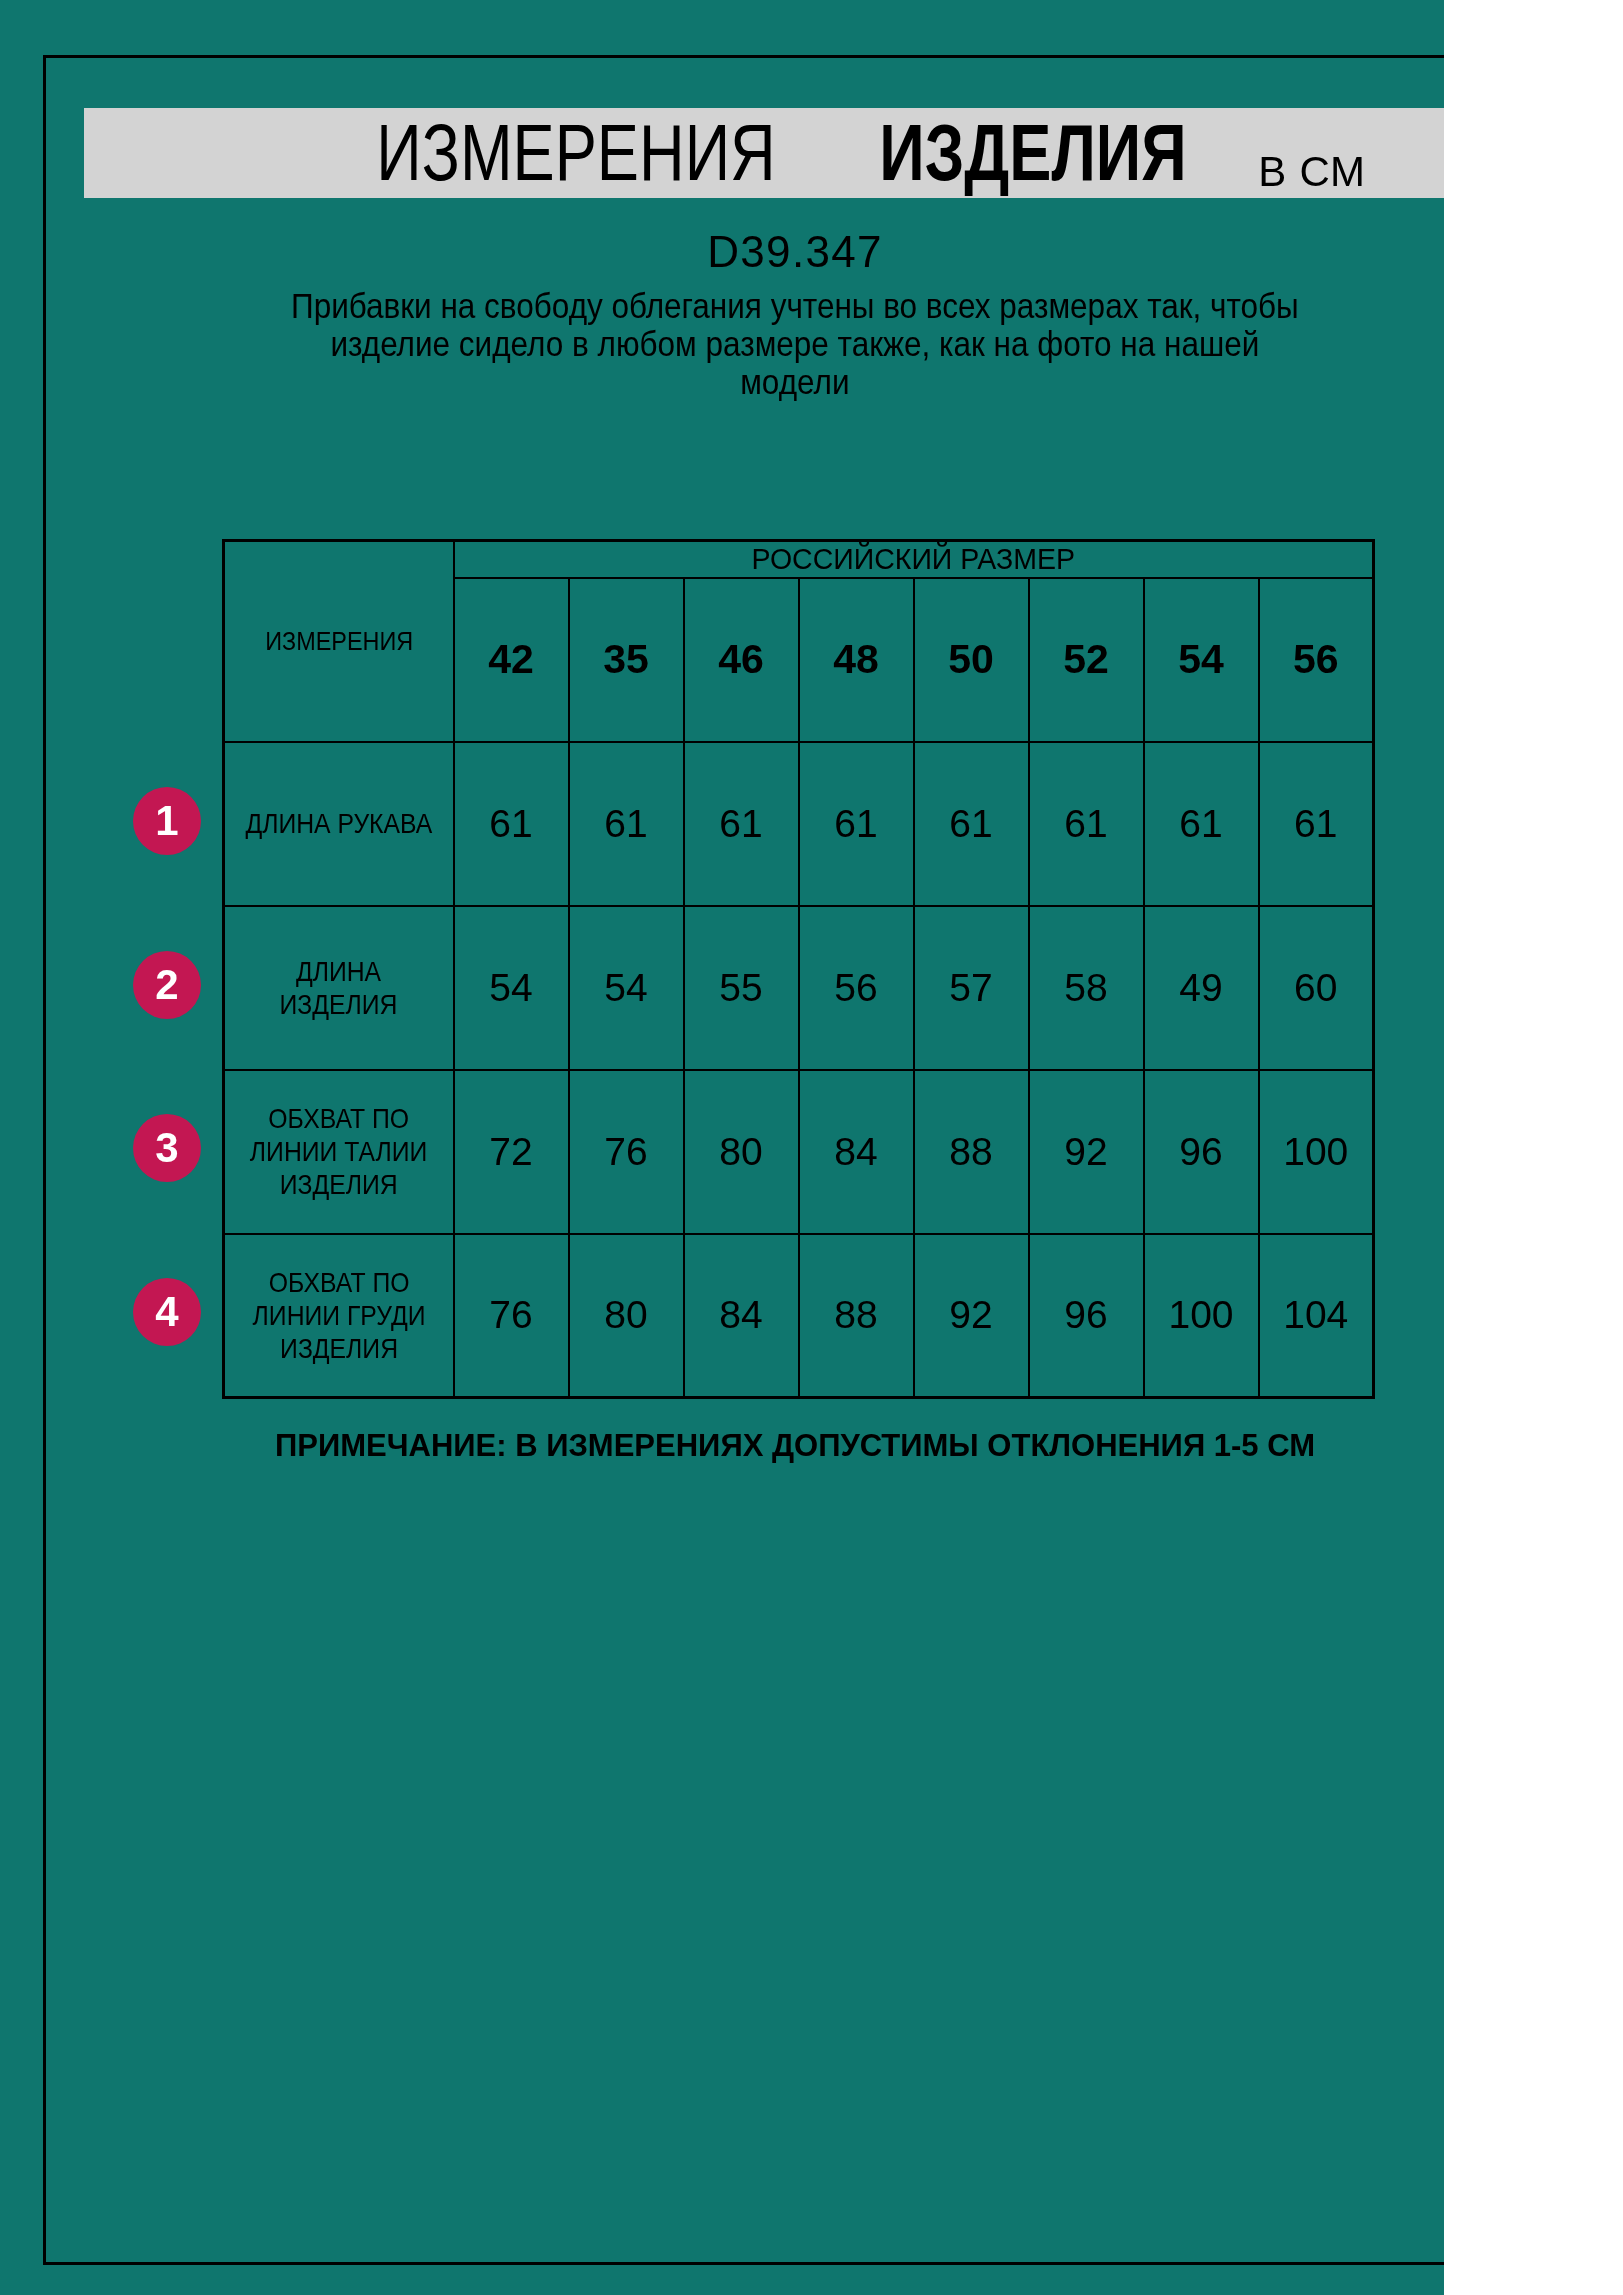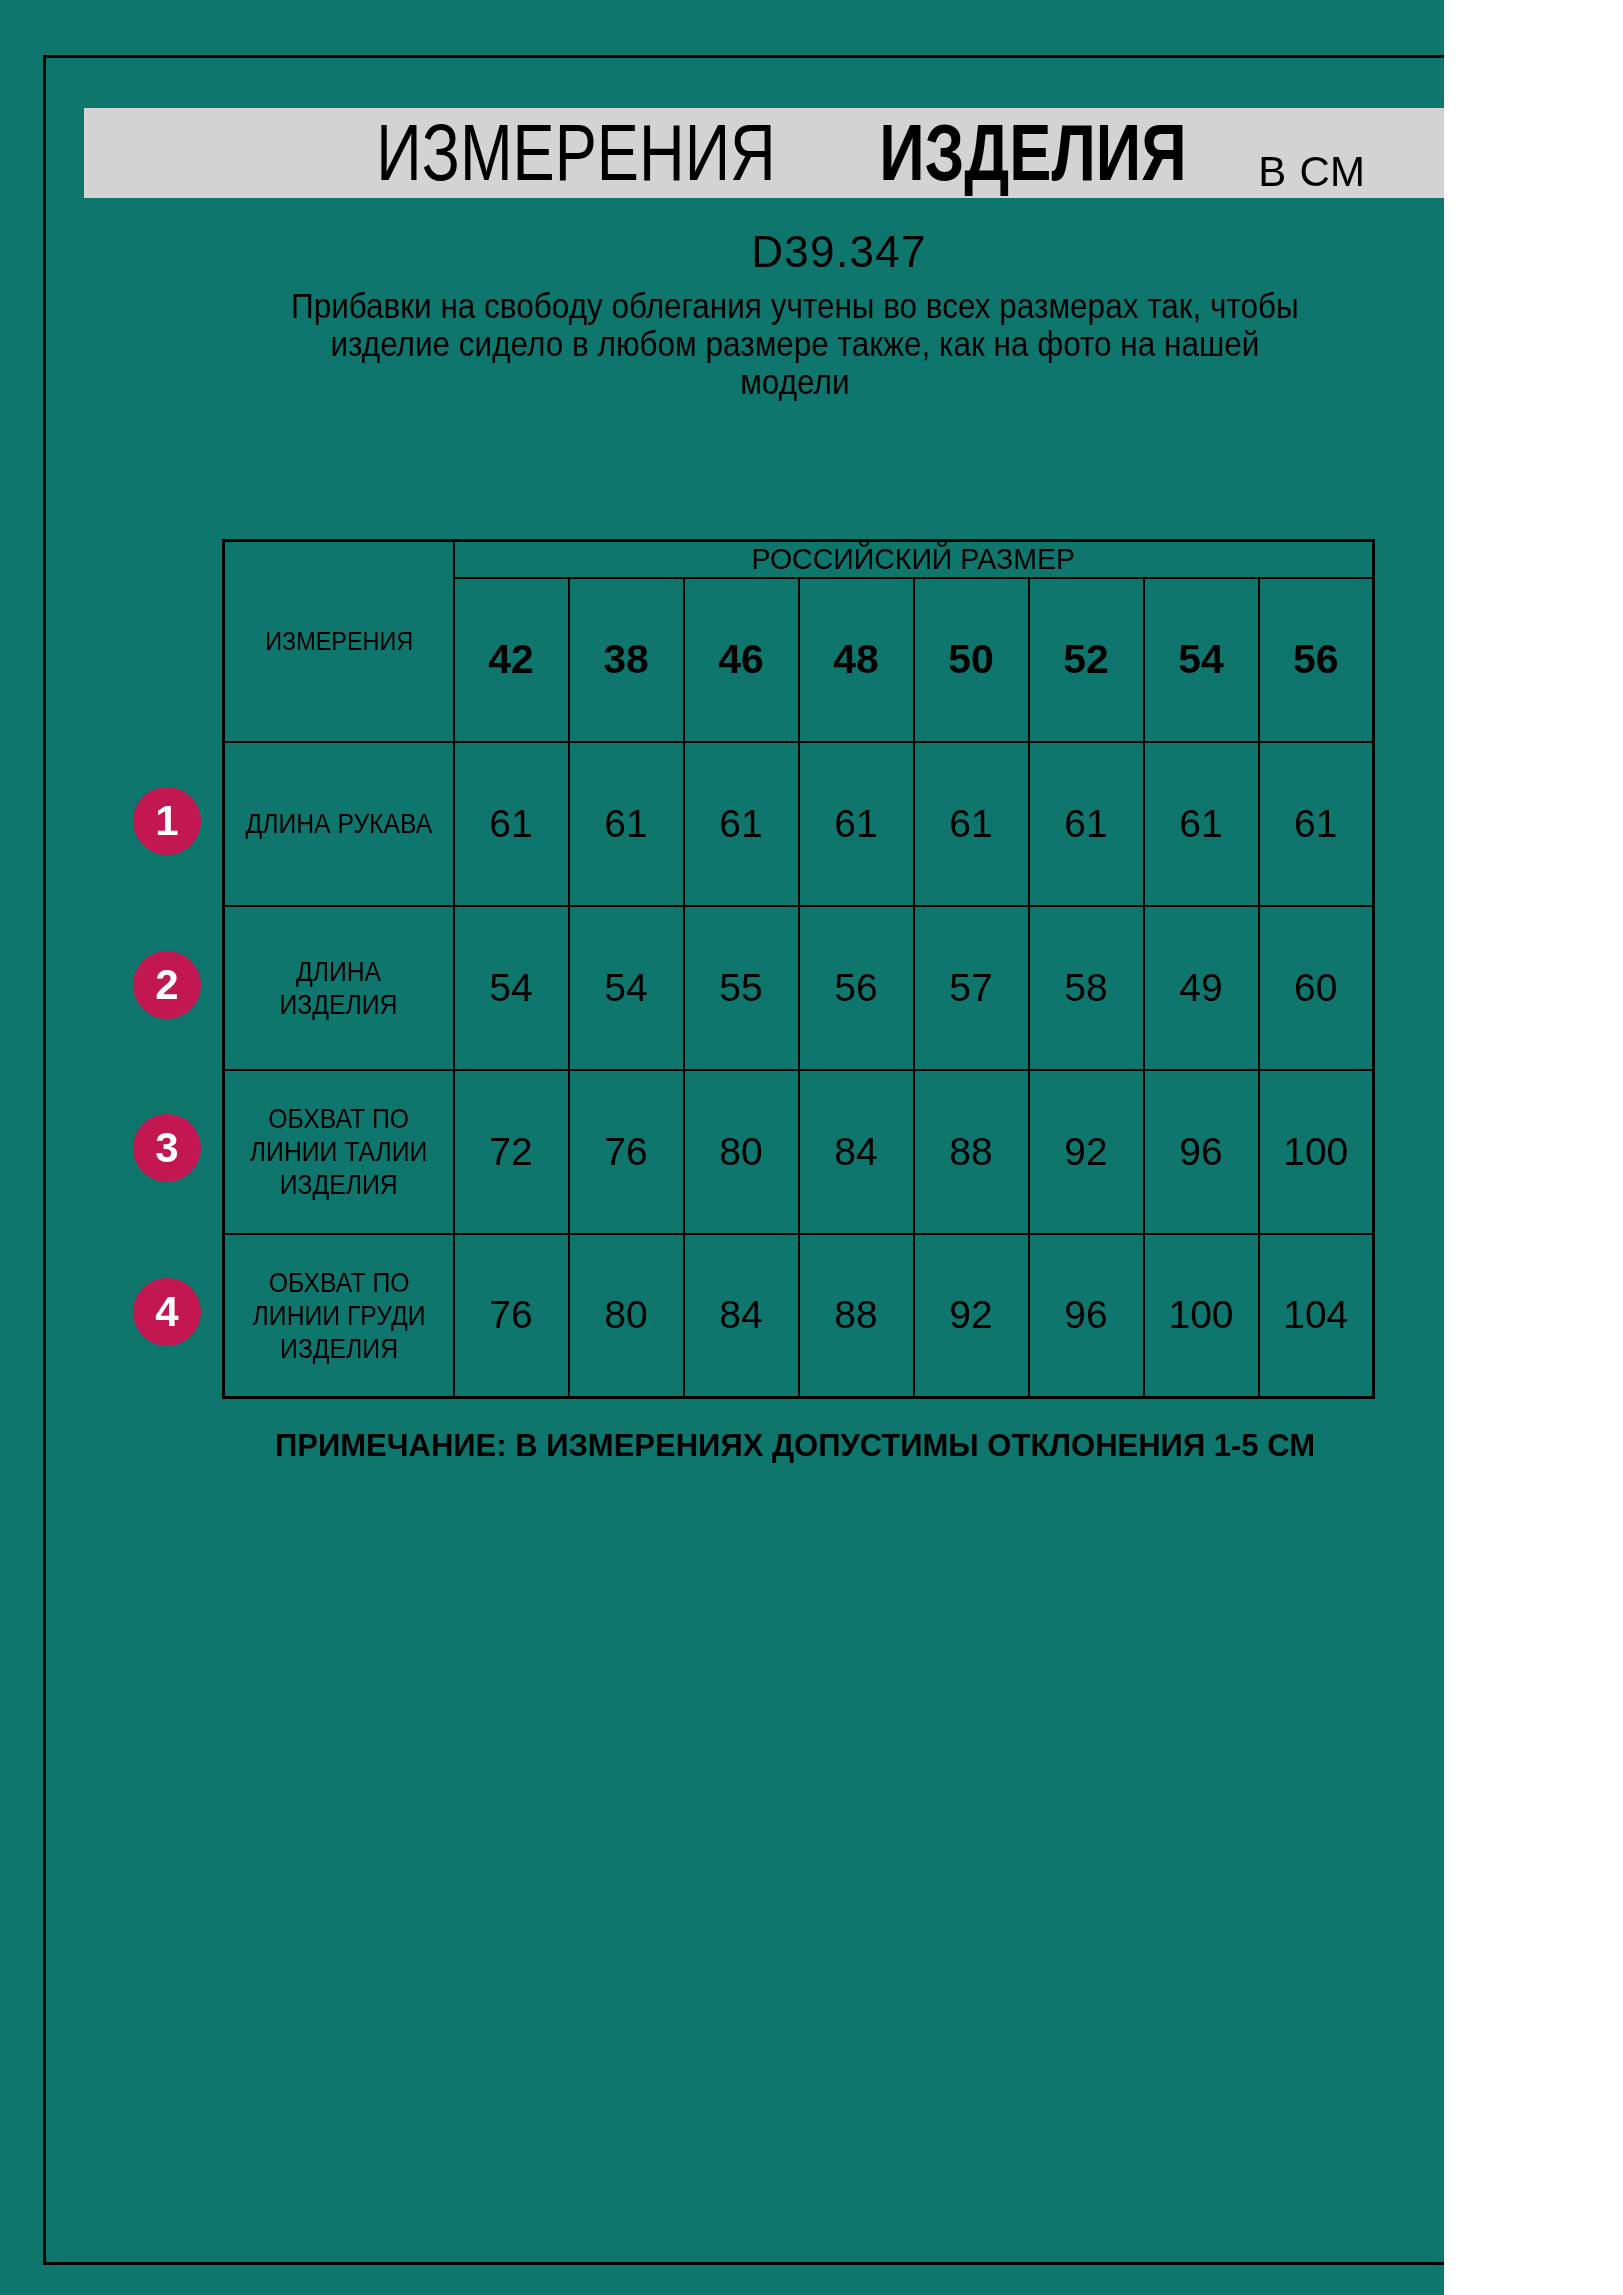--- a/index.html
+++ b/index.html
@@ -53,21 +53,20 @@
 
   .article {
     position: absolute;
     left: 43px;
     top: 230px;
     width: 1504px;
     text-align: center;
     font-size: 44px;
     letter-spacing: 1.3px;
     line-height: 44px;
-    padding-left: 44px;
   }
   .desc {
     position: absolute;
     left: 43px;
     top: 287px;
     width: 1504px;
     text-align: center;
     font-size: 35px;
     line-height: 38px;
   }
@@ -169,21 +168,21 @@
         <tr class="r-group">
       <td class="c-measure" rowspan="2">
         <span class="sx90">ИЗМЕРЕНИЯ</span>
       </td>
       <td class="c-group" colspan="8">
         <span class="sx95">РОССИЙСКИЙ РАЗМЕР</span>
       </td>
     </tr>
     <tr class="r-sizes">
       <td class="c-size">42</td>
-      <td class="c-size">38</td>
+      <td class="c-size">35</td>
       <td class="c-size">46</td>
       <td class="c-size">48</td>
       <td class="c-size">50</td>
       <td class="c-size">52</td>
       <td class="c-size">54</td>
       <td class="c-size">56</td>
     </tr>
     <tr class="r-data">
       <td class="c-label">
         <span class="sx90 pre">ДЛИНА РУКАВА</span>

